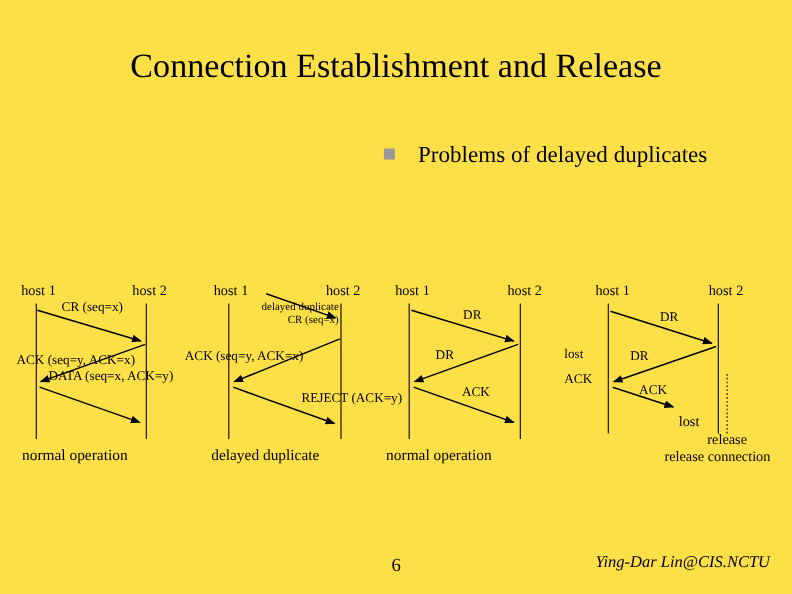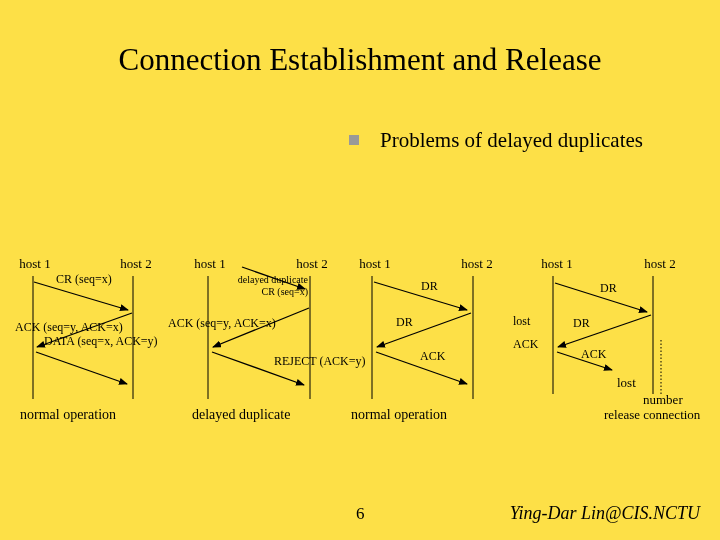--- a/index.html
+++ b/index.html
@@ -15,21 +15,21 @@
   .bullets { position:absolute; left:57px; top:126px; width:586px; }
   .bullet { display:flex; margin-bottom:5px;justify-content:flex-end; }
   .bullet-marker { flex:0 0 auto; width:10px; height:10px; background:#999999; margin:9px 21px 0 0; }
   .bullet-text { font-size:21px; line-height:28px; }
   .host-label { position:absolute; font-size:13px; transform:translateX(-50%); white-space:nowrap; }
   .lbl  { position:absolute; font-size:12px; white-space:nowrap; }
   .lbl-sm { position:absolute; font-size:10px; white-space:nowrap; text-align:right; }
   .note { position:absolute; font-size:13px; white-space:nowrap; }
   .caption { position:absolute; font-size:14px; white-space:nowrap; }
   .page-num { position:absolute; left:356px; top:504px; font-size:17px; }
-  .attribution { position:absolute; right:20px; top:503px; font-size:18px; font-style:italic; white-space:nowrap; }
+  .attribution { position:absolute; right:20px; top:503px; font-size:15px; font-style:italic; white-space:nowrap; }
   svg.arrows { position:absolute; left:0; top:0; }
   svg.arrows line { stroke:#000; }
   .lifeline { stroke-width:1; }
   .msg { stroke-width:1.3; }
   .dotted { stroke-width:1; stroke-dasharray:1.5,2; }
 </style>
 </head>
 <body>
 
 <div class="slide">
@@ -106,20 +106,20 @@
 
   <div>
     <div class="host-label" style="left:557px; top:256px;">host 1</div>
     <div class="host-label" style="left:660px; top:256px;">host 2</div>
     <div class="lbl" style="left:600px; top:281px;">DR</div>
     <div class="lbl" style="left:513px; top:314px;">lost</div>
     <div class="lbl" style="left:573px; top:316px;">DR</div>
     <div class="lbl" style="left:513px; top:337px;">ACK</div>
     <div class="lbl" style="left:581px; top:347px;">ACK</div>
     <div class="note" style="left:617px; top:375px;">lost</div>
-    <div class="note" style="left:643px; top:392px;">number</div>
+    <div class="note" style="left:643px; top:392px;">release</div>
     <div class="note" style="left:604px; top:407px;text-align:right;">release connection</div>
   </div>
 
   <div class="page-num">6</div>
   <div class="attribution">Ying-Dar Lin@CIS.NCTU</div>
 
 </div>
 
 </body></html>

